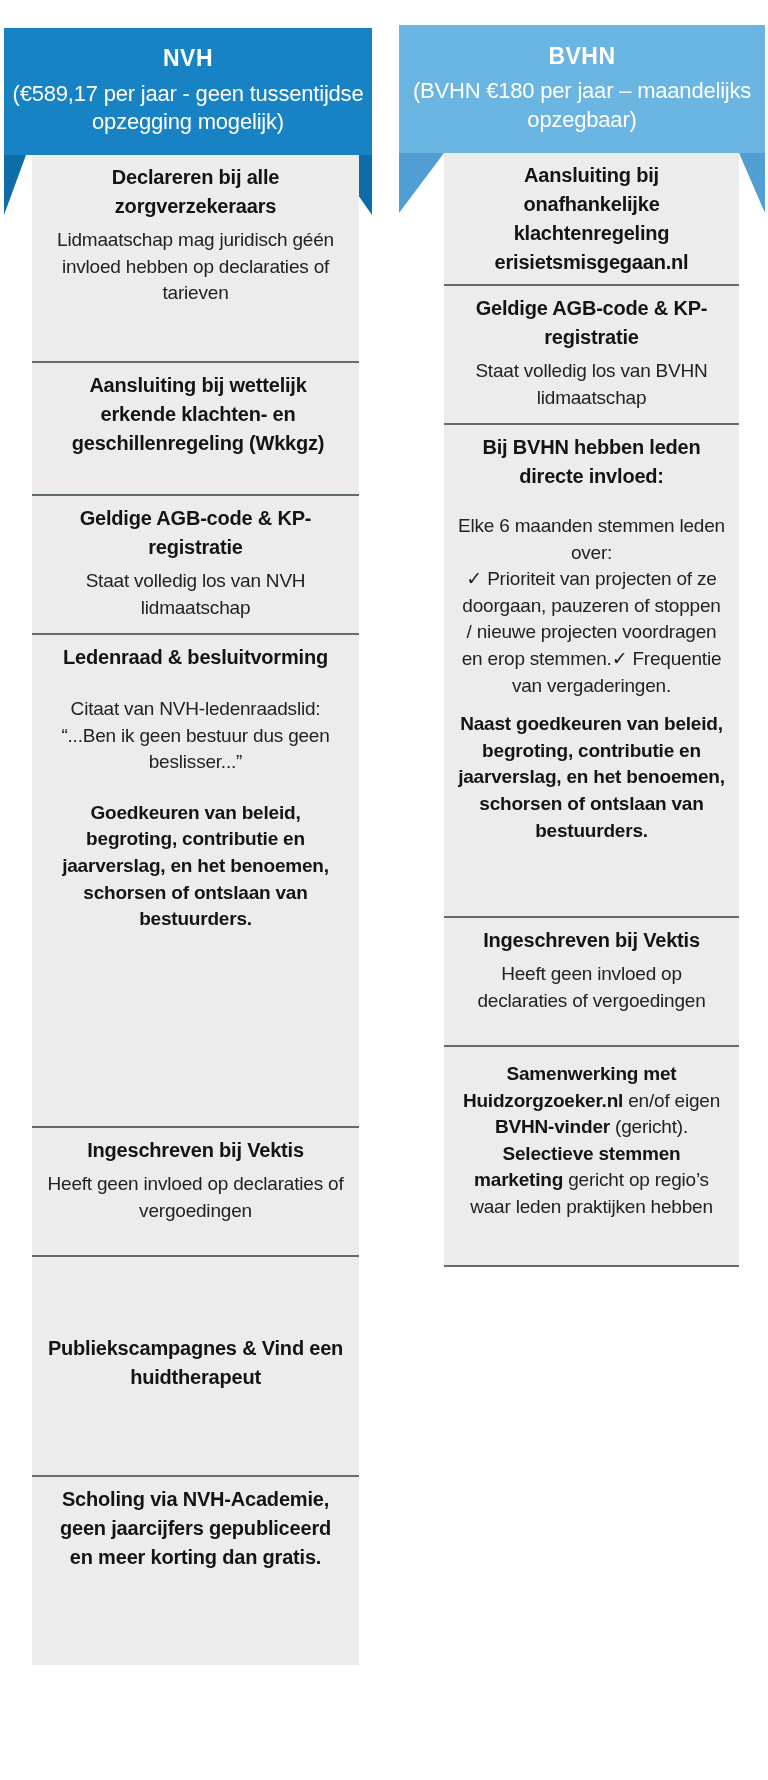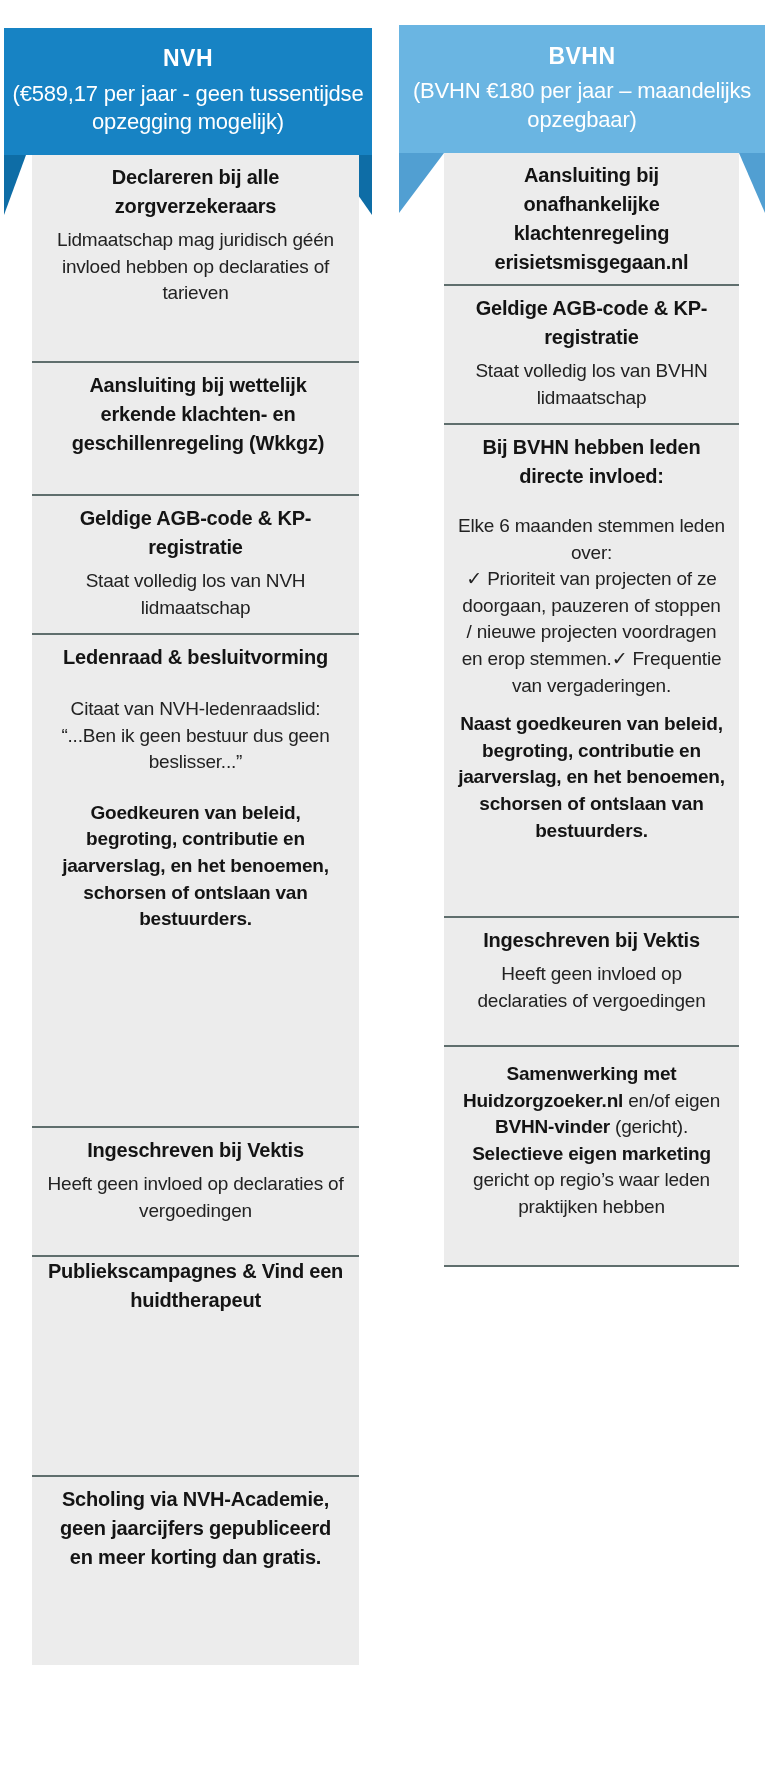--- a/index.html
+++ b/index.html
@@ -15,21 +15,21 @@
   }
   .title{font-size:23px;font-weight:700;line-height:1.1;letter-spacing:.5px;}
   .subtitle{font-size:22px;line-height:1.3;margin-top:8px;letter-spacing:-.2px;flex-shrink:0;}
   #col-0 .subtitle{width:380px;}
   #col-1 .subtitle{width:340px;}
   .fold{position:absolute;height:60px;}
   .fold-l{clip-path:polygon(0 0,100% 0,0 100%);}
   .fold-r{clip-path:polygon(0 0,100% 0,100% 100%);}
   .panel{position:absolute;}
   .section{box-sizing:border-box;padding:8px 14px 0;text-align:center;}
-  .section.center{display:flex;flex-direction:column;justify-content:flex-start;padding-top:0;padding-bottom:6px;}
+  .section.center{display:flex;flex-direction:column;justify-content:center;padding-top:0;padding-bottom:6px;}
   .heading{font-size:20px;font-weight:700;line-height:1.45;color:#141414;letter-spacing:-.2px;}
   .block{font-size:19px;line-height:1.4;color:#222222;margin-top:6px;letter-spacing:-.2px;}
   .block.bold{font-weight:700;color:#141414;}
   .block .b{font-weight:700;color:#141414;}
   .sec-3 .block{margin-top:24px;}
   #col-1 .sec-3 .block.text{margin-top:22px;}
   #col-1 .sec-3 .block.check{margin-top:8px;}
   #col-1 .sec-3 .block.check + .block.check{margin-top:2px;}
   #col-1 .sec-3 .block.bold{margin-top:12px;}
   .check{display:inline;}
@@ -88,16 +88,16 @@
       <div class="section sec-2" style="height: 139px; border-bottom: 2px solid rgb(95, 110, 109);">
         <div class="heading">Geldige AGB-code &amp; KP-registratie</div>
         <div class="block text">Staat volledig los van BVHN lidmaatschap</div>
       </div>
       <div class="section sec-3" style="height: 493px; border-bottom: 2px solid rgb(95, 110, 109);"><div class="heading">Bij BVHN hebben leden directe invloed:</div><div class="block text">Elke 6 maanden stemmen leden over:</div><div class="block check"><span class="check">✓ </span>Prioriteit van projecten of ze doorgaan, pauzeren of stoppen / nieuwe projecten voordragen en erop stemmen.</div><div class="block check"><span class="check">✓ </span>Frequentie van vergaderingen.</div><div class="block bold">Naast goedkeuren van beleid, begroting, contributie en jaarverslag, en het benoemen, schorsen of ontslaan van bestuurders.</div></div>
       <div class="section sec-4" style="height: 129px; border-bottom: 2px solid rgb(95, 110, 109);">
         <div class="heading">Ingeschreven bij Vektis</div>
         <div class="block text">Heeft geen invloed op declaraties of vergoedingen</div>
       </div>
       <div class="section sec-5" style="height: 220px; border-bottom: 2px solid rgb(95, 110, 109);">
-        <div class="block rich"><span class="b">Samenwerking met Huidzorgzoeker.nl</span><span> en/of eigen </span><span class="b">BVHN-vinder</span><span> (gericht). </span><span class="b">Selectieve eigen marketing</span><span> gericht op regio’s waar leden praktijken hebben</span></div>
+        <div class="block rich"><span class="b">Samenwerking met Huidzorgzoeker.nl</span><span> en/of eigen </span><span class="b">BVHN-vinder</span><span> (gericht). </span><span class="b">Selectieve stemmen marketing</span><span> gericht op regio’s waar leden praktijken hebben</span></div>
       </div>
     </div>
 </div>
 
 </body></html>

